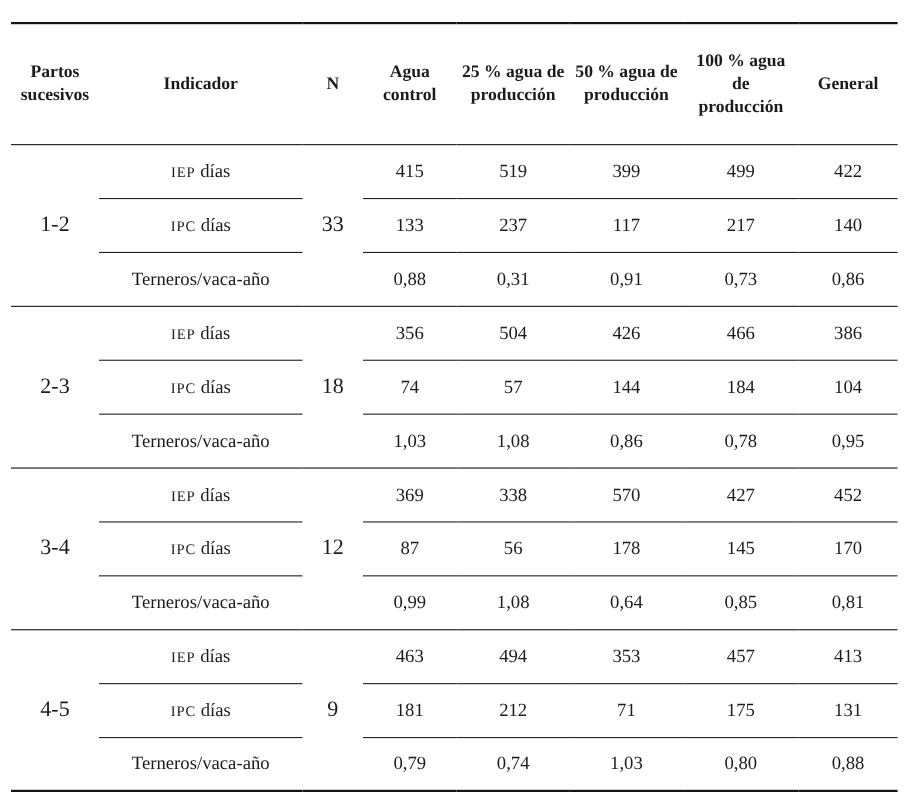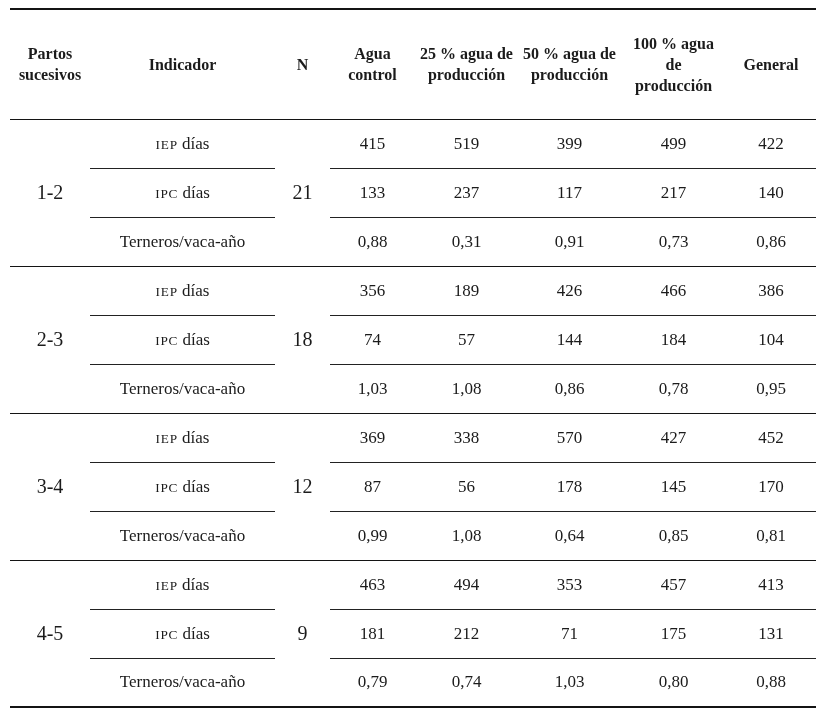--- a/index.html
+++ b/index.html
@@ -7,21 +7,21 @@
     padding: 0;
     background: #ffffff;
     width: 824px;
     height: 720px;
     font-family: "Liberation Serif", "DejaVu Serif", serif;
     color: #1b1b1b;
   }
   .table-wrap {
     position: absolute;
     left: 10px;
-    top: 8px;
+    top: 20px;
     width: 806px;
   }
   table.paper-table {
     width: 100%;
     border-collapse: collapse;
     border-top: 2.5px solid #141414;
     border-bottom: 2.5px solid #141414;
     table-layout: fixed;
   }
   thead {
@@ -79,21 +79,21 @@
         <th>50 % agua de producción</th>
         <th>100 % agua de producción</th>
         <th>General</th>
       </tr>
     </thead>
 
     <tbody class="group">
       <tr>
         <td class="partos" rowspan="3">1-2</td>
         <td class="rule"><span class="sc">IEP</span><span> días</span></td>
-        <td class="ncol" rowspan="3">21</td>
+        <td class="ncol" rowspan="3">33</td>
         <td class="rule">415</td>
         <td class="rule">519</td>
         <td class="rule">399</td>
         <td class="rule">499</td>
         <td class="rule">422</td>
       </tr>
       <tr>
         <td class="rule"><span class="sc">IPC</span><span> días</span></td>
         <td class="rule">133</td>
         <td class="rule">237</td>
@@ -110,21 +110,21 @@
         <td>0,86</td>
       </tr>
     </tbody>
 
     <tbody class="group">
       <tr>
         <td class="partos" rowspan="3">2-3</td>
         <td class="rule"><span class="sc">IEP</span><span> días</span></td>
         <td class="ncol" rowspan="3">18</td>
         <td class="rule">356</td>
-        <td class="rule">189</td>
+        <td class="rule">504</td>
         <td class="rule">426</td>
         <td class="rule">466</td>
         <td class="rule">386</td>
       </tr>
       <tr>
         <td class="rule"><span class="sc">IPC</span><span> días</span></td>
         <td class="rule">74</td>
         <td class="rule">57</td>
         <td class="rule">144</td>
         <td class="rule">184</td>

